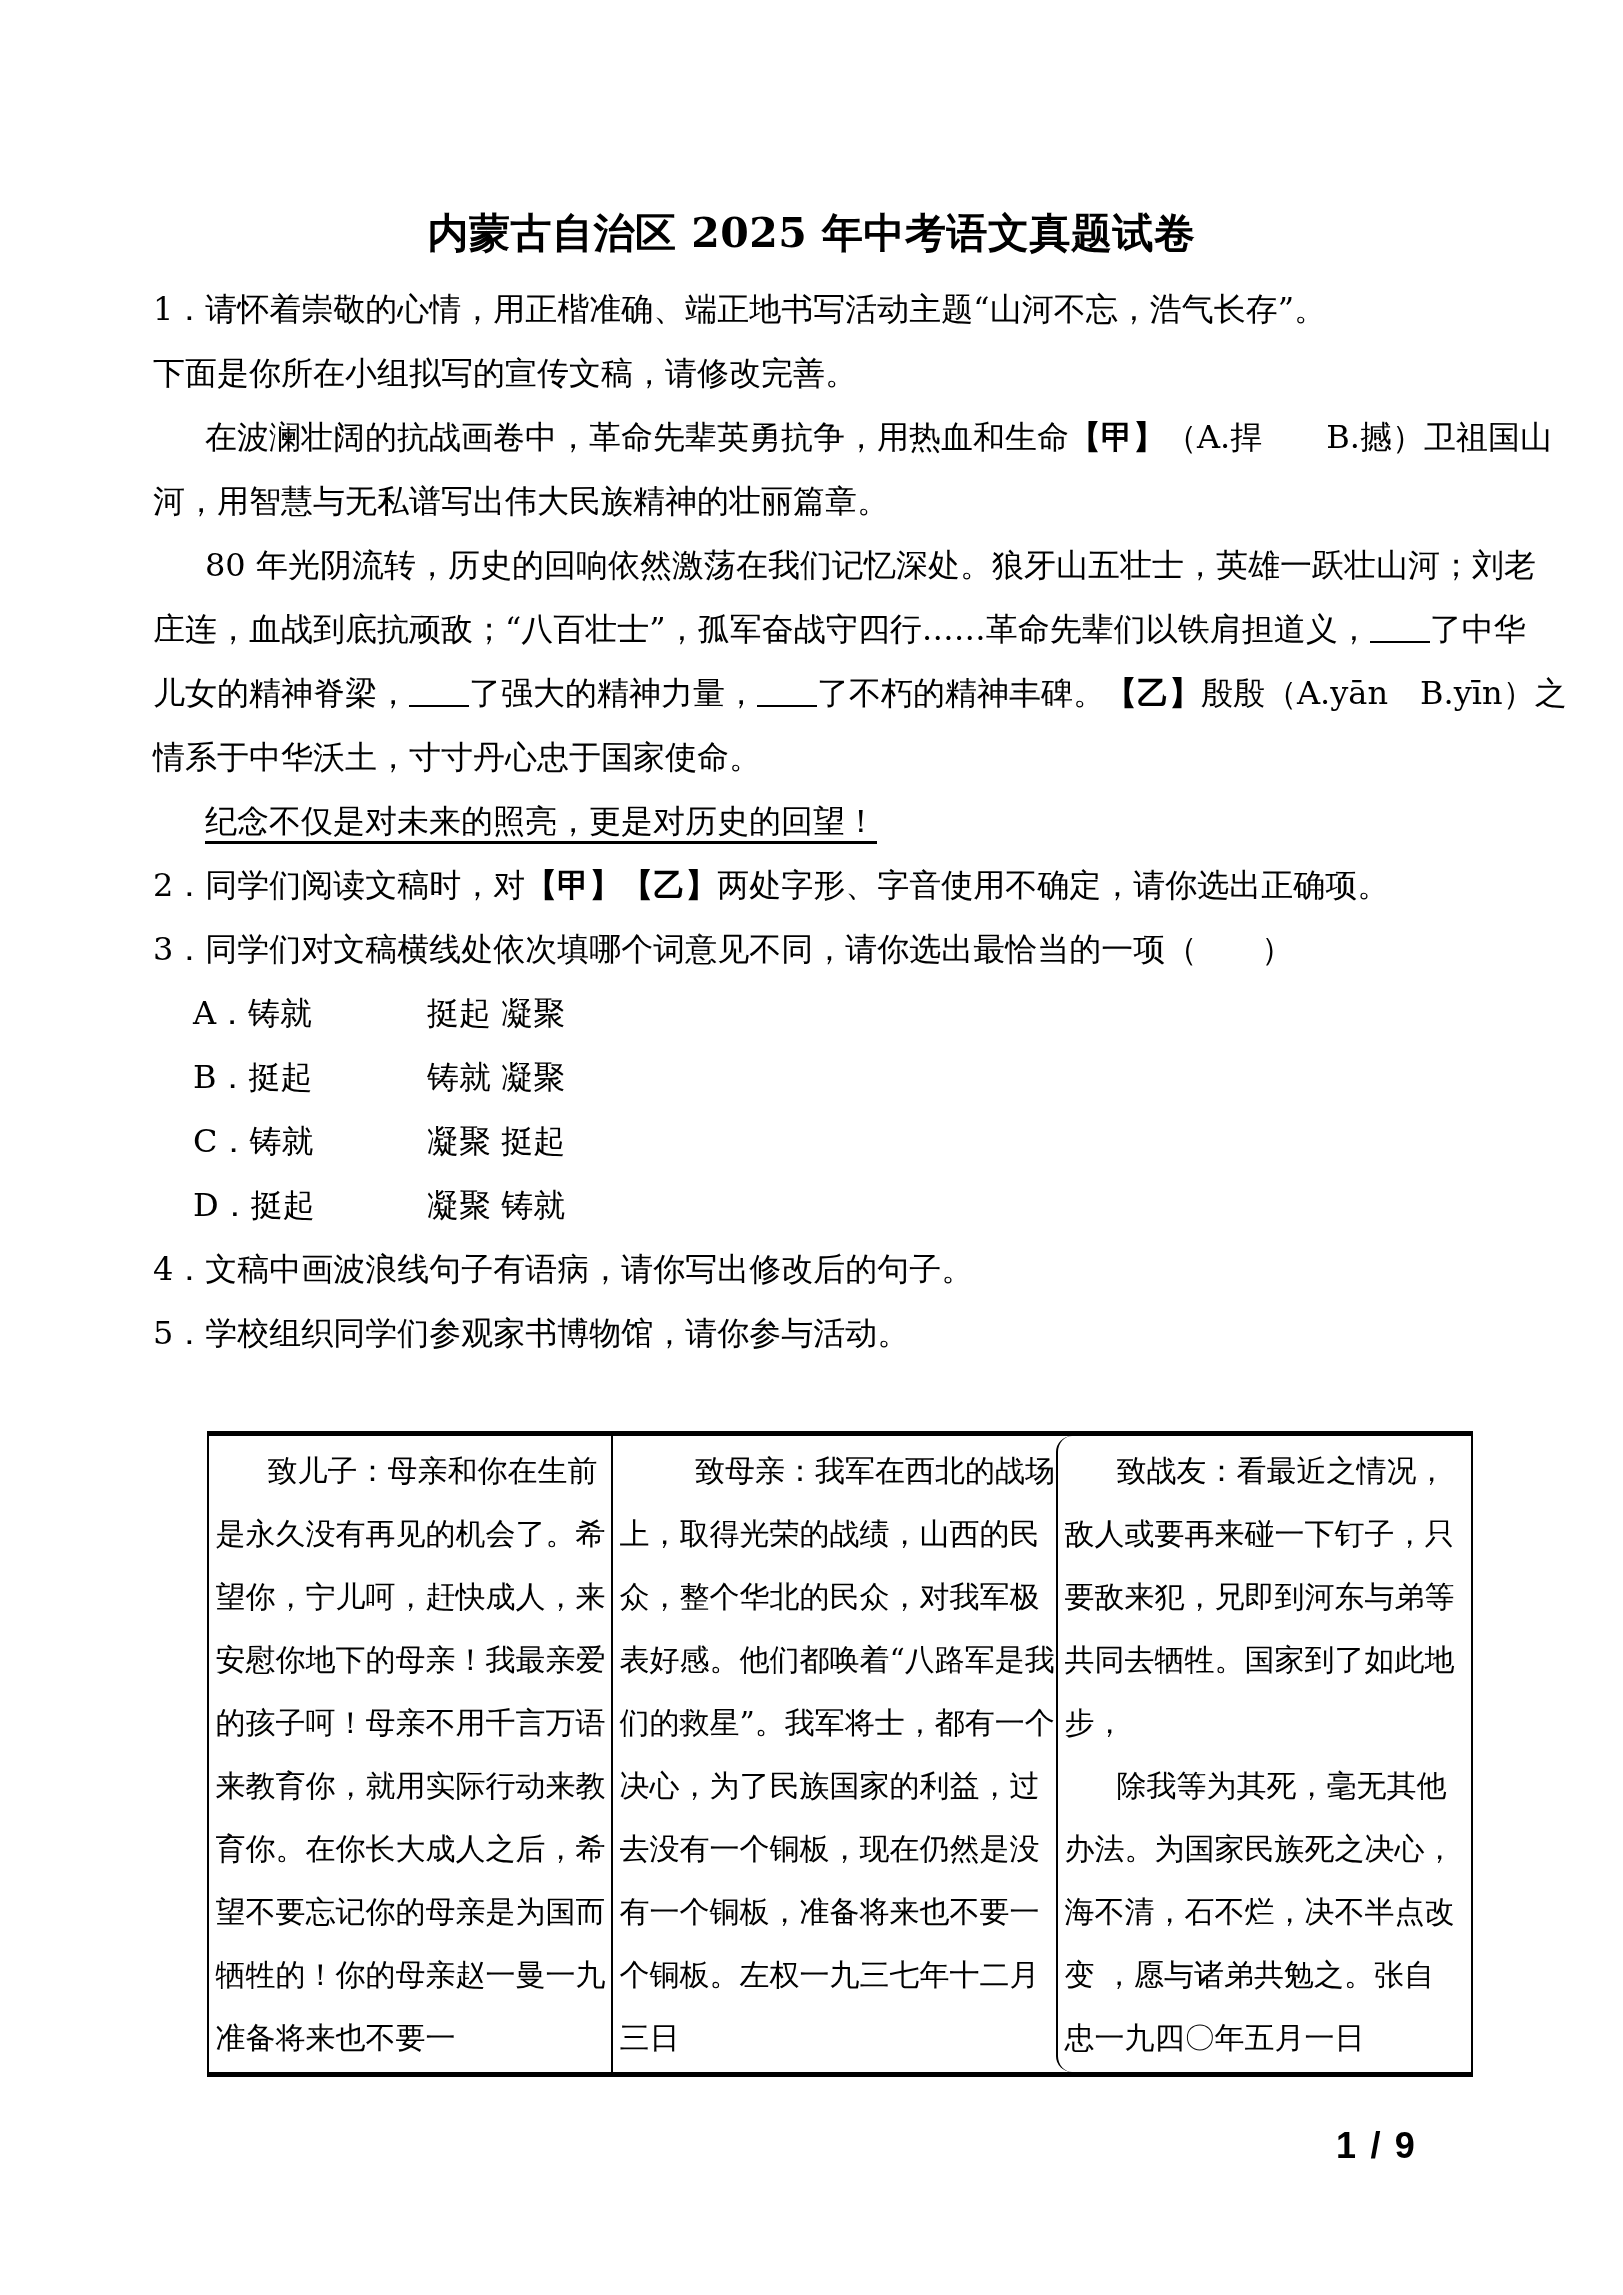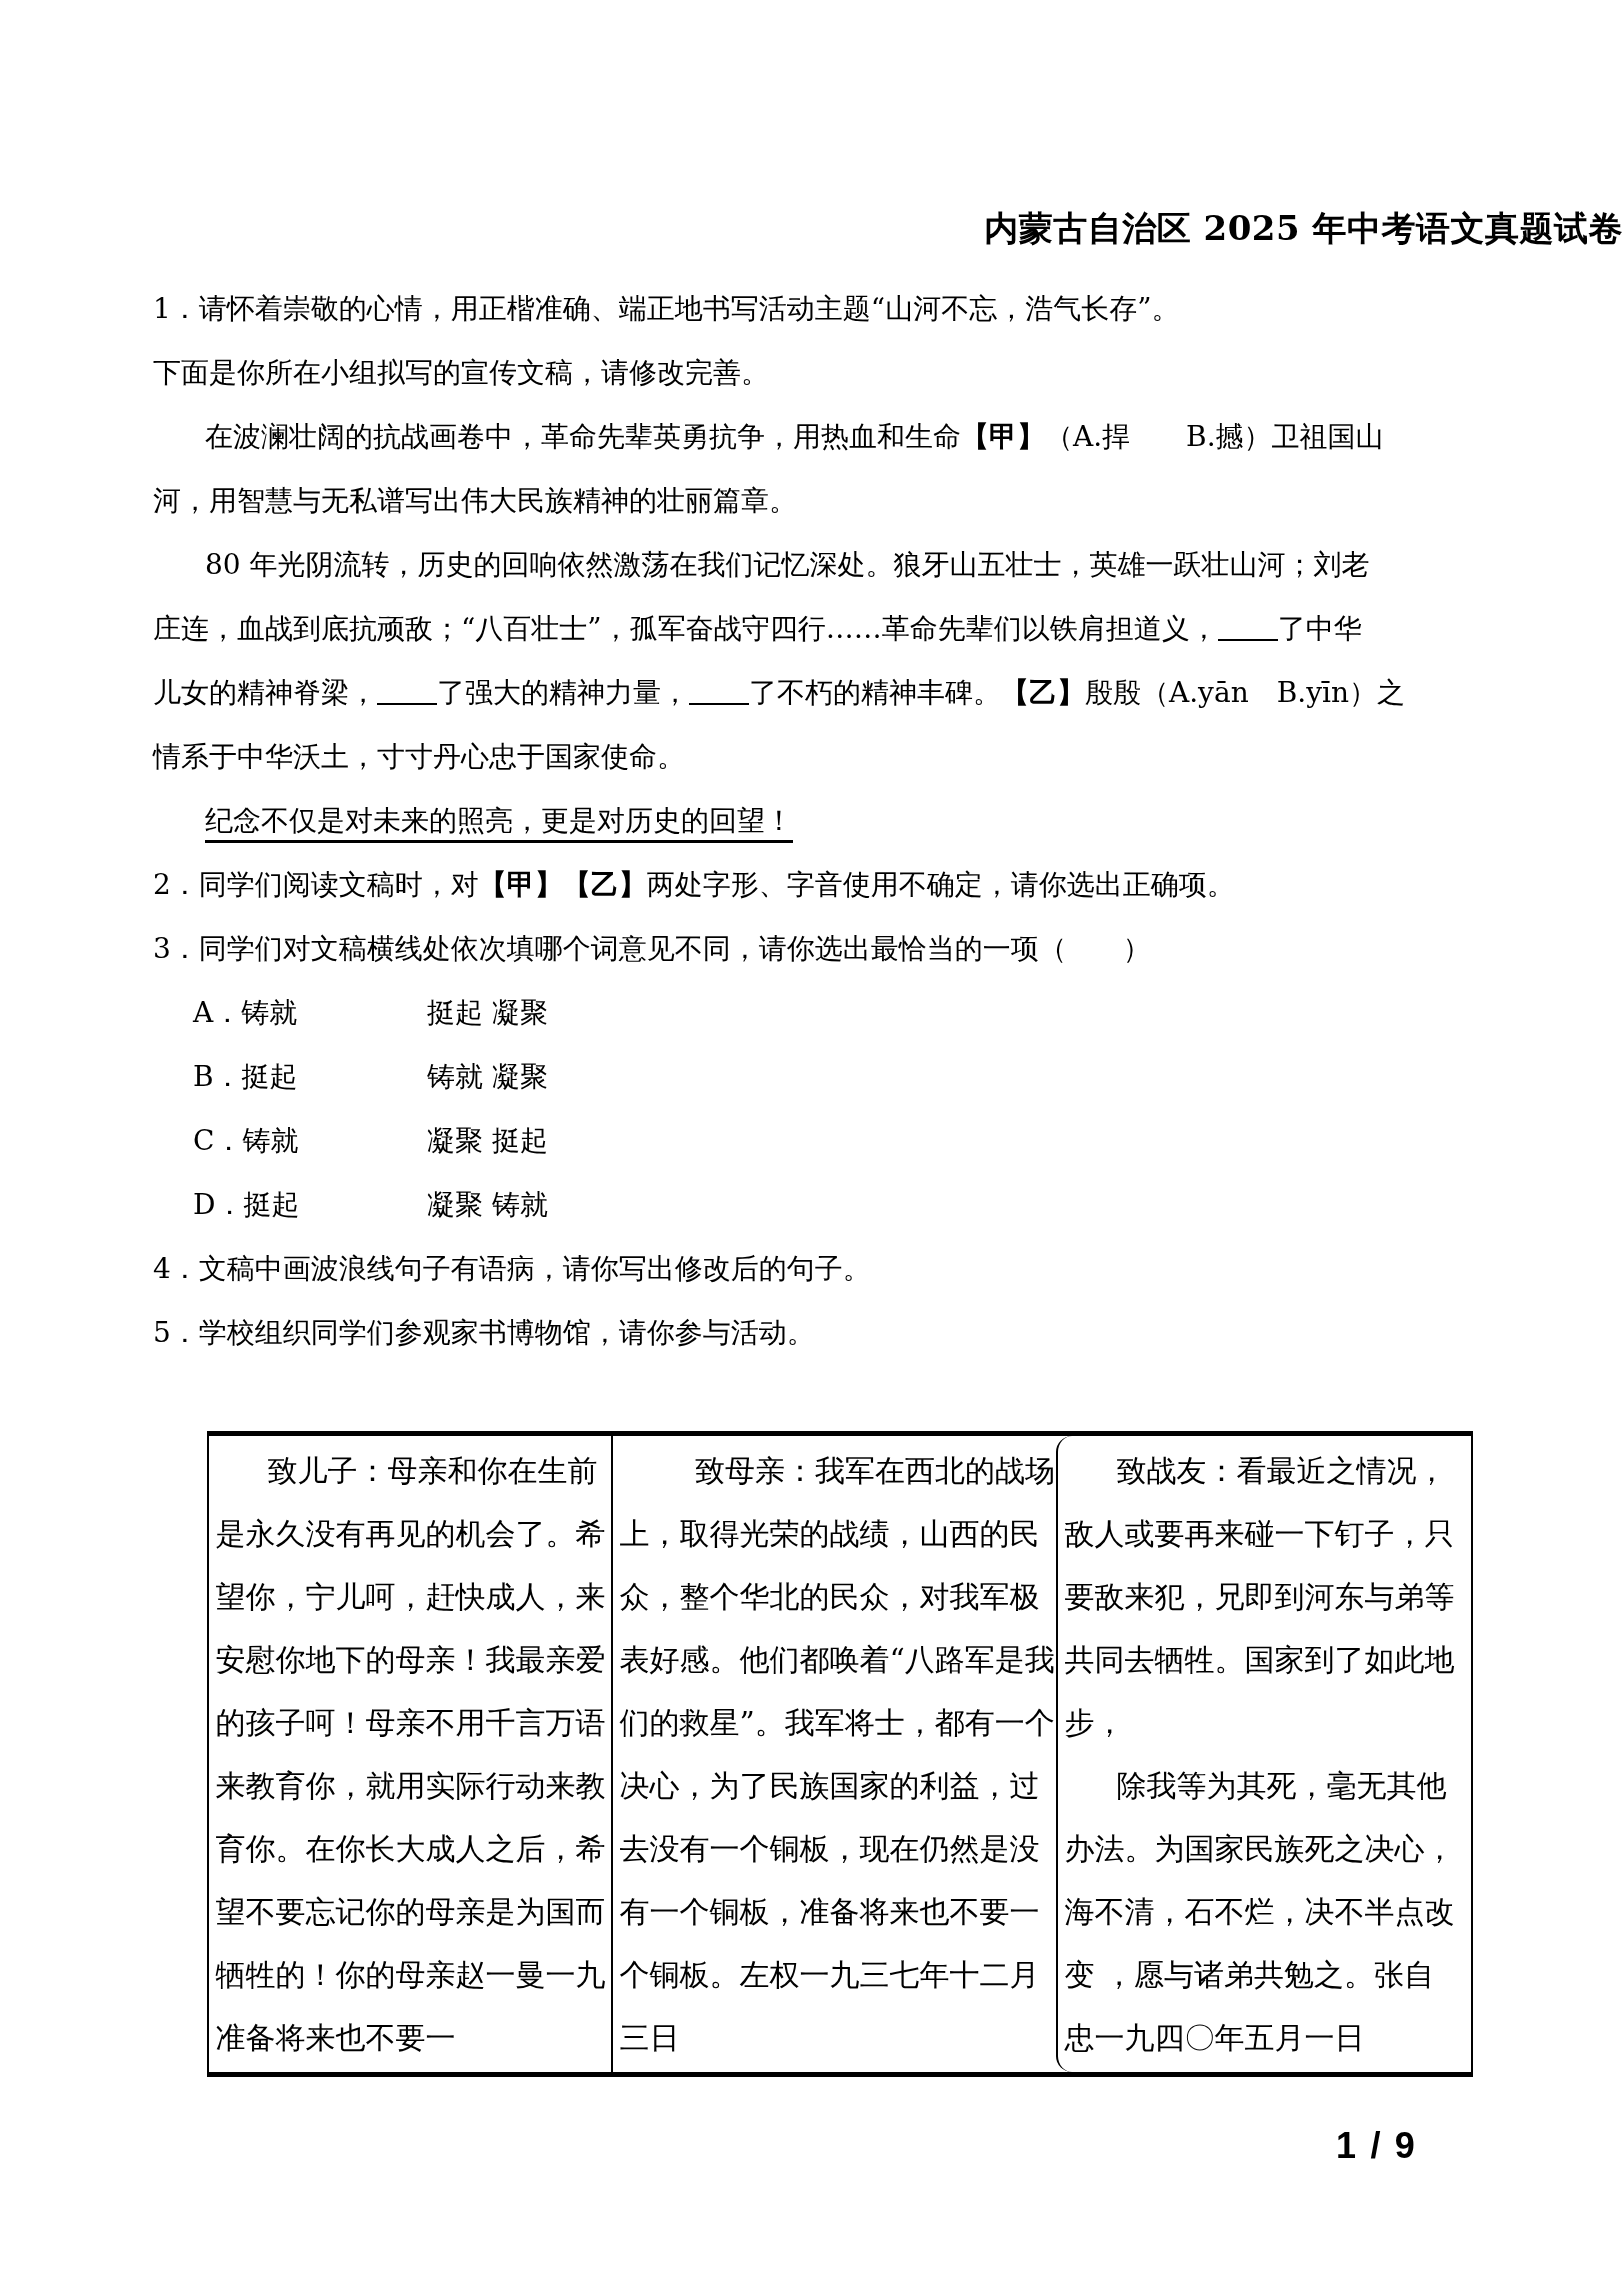--- a/index.html
+++ b/index.html
@@ -5,28 +5,28 @@
   html,body{margin:0;padding:0;background:#e8e8e8;}
   .page{
     position:relative;
     width:1623px;height:2295px;
     background:#ffffff;color:#000;
     font-family:"DejaVu Serif","Liberation Serif",serif;
     overflow:hidden;
   }
   .doc-title{
     position:absolute;left:0;top:206px;width:100%;
-    text-align:right;font-size:34px;font-weight:bold;
+    text-align:center;font-size:41px;font-weight:bold;
     letter-spacing:0.5px;
   }
   .body-lines{
     position:absolute;left:153px;top:277px;width:1336px;
   }
   .bline{
-    height:64px;line-height:64px;font-size:28px;
+    height:64px;line-height:64px;font-size:32px;
     white-space:nowrap;
   }
   .b{font-weight:bold;}
   .blank{
     display:inline-block;height:19.6px;
     border-bottom:2.7px solid #000;
     vertical-align:-3.3px;
   }
   .ul{
     display:inline-block;line-height:33px;

